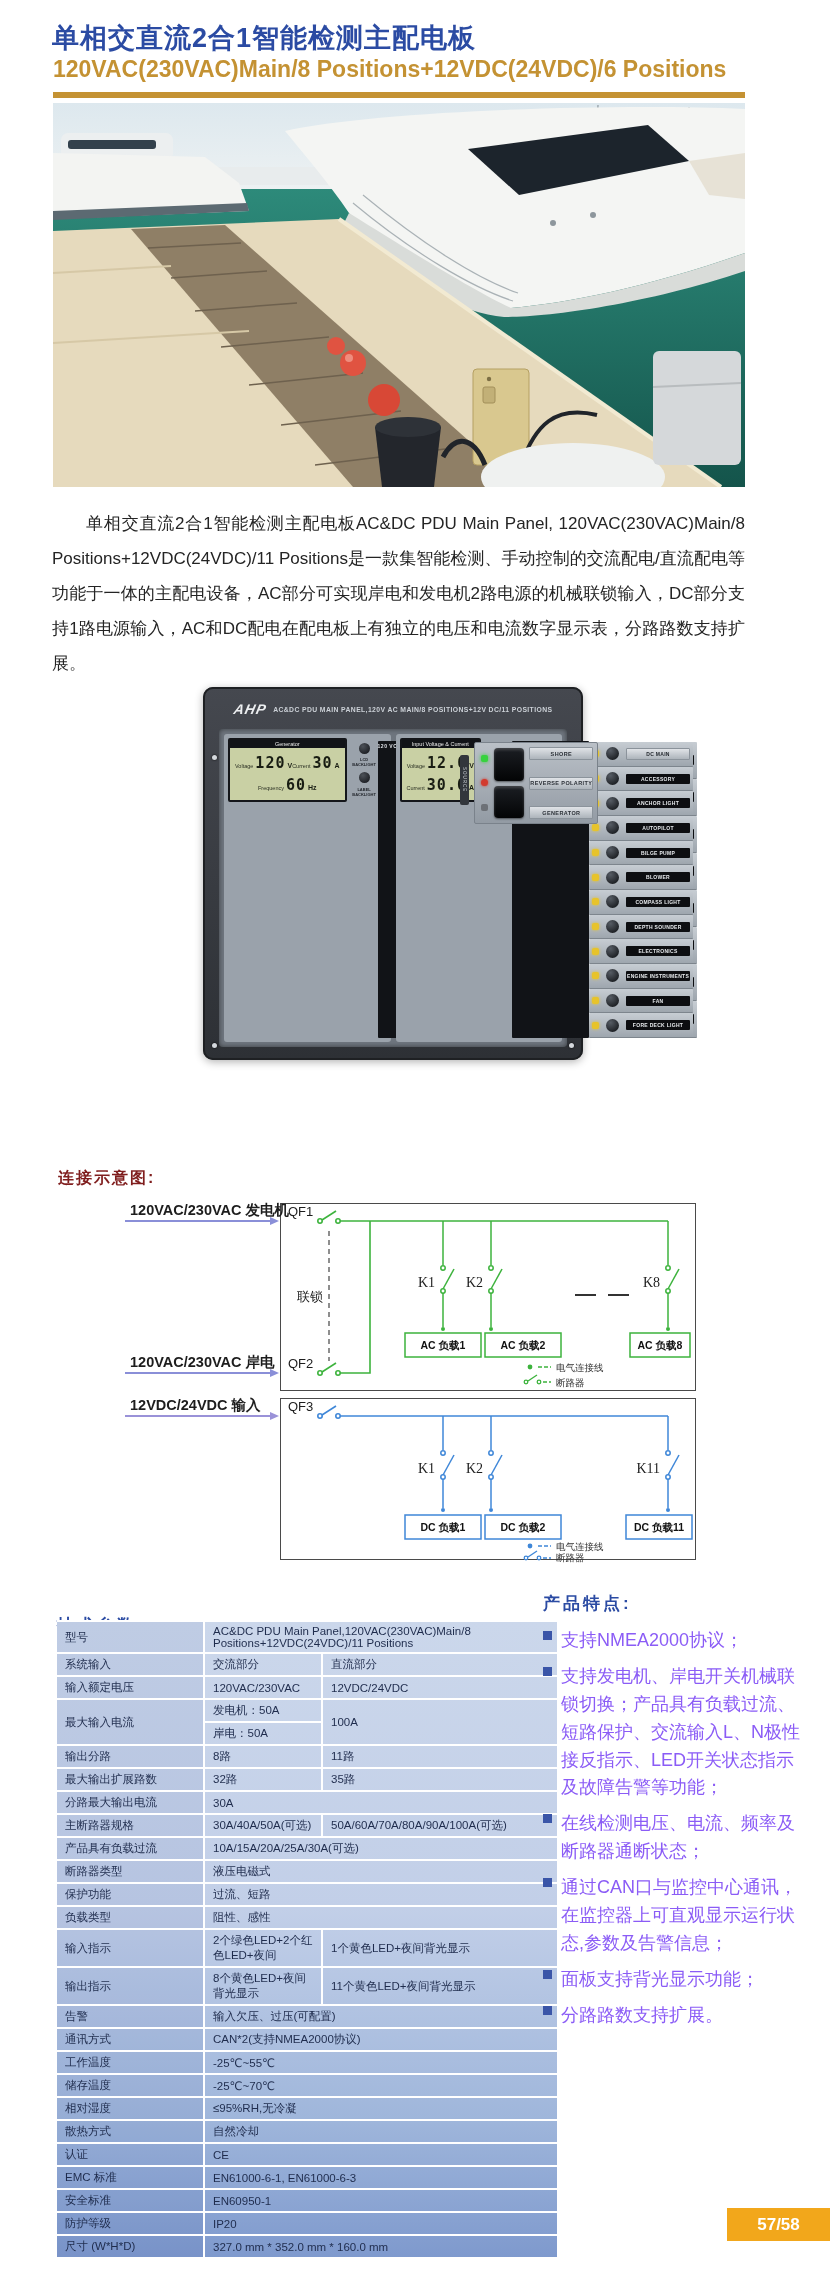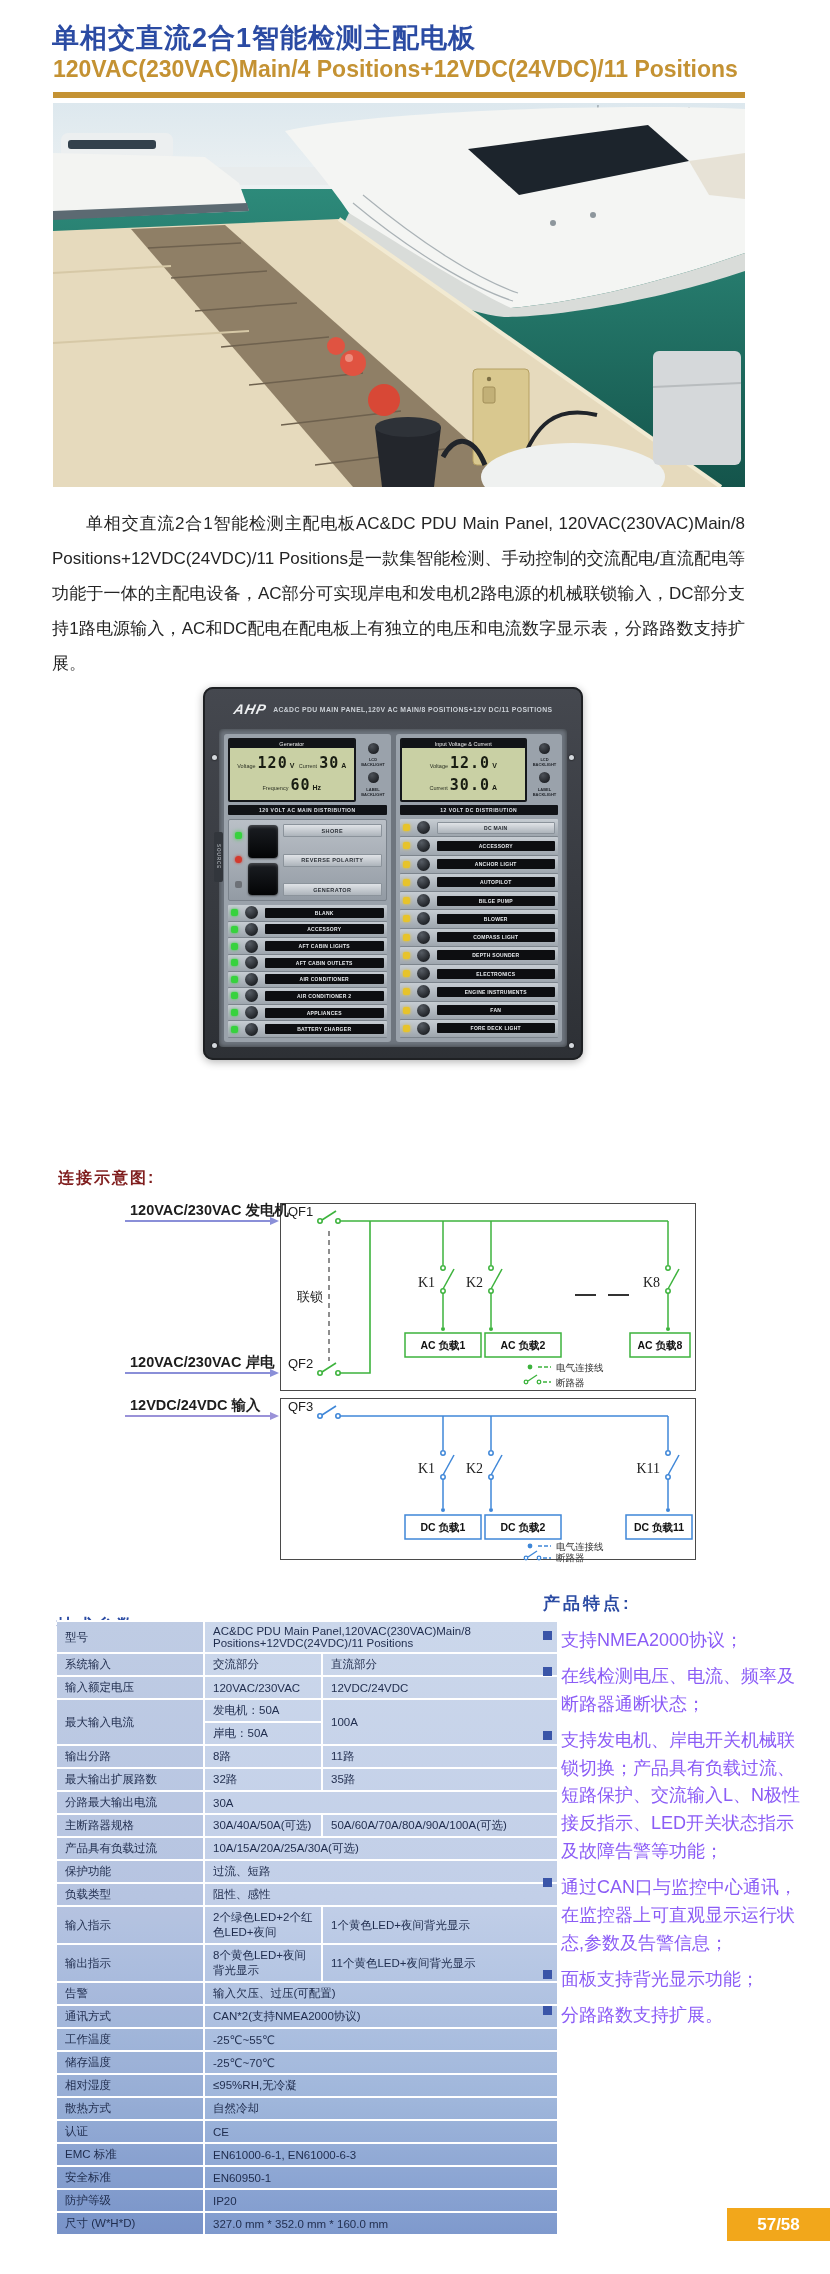--- a/index.html
+++ b/index.html
@@ -17,21 +17,21 @@
   
   .intro{position:absolute;left:52px;top:506px;width:693px;font-size:17px;line-height:2.06;color:#242424;text-align:justify;text-indent:2em;}
 
   
   .panel{position:absolute;left:203px;top:687px;width:380px;height:373px;background:linear-gradient(#45484f,#2d3035);border-radius:10px;box-shadow:inset 0 0 0 2px #1e2023,0 2px 8px rgba(0,0,0,.3);}
   .screw{position:absolute;width:5px;height:5px;border-radius:50%;background:#d4d8dd;box-shadow:0 0 2px #000;}
   .panel-head{height:26px;padding-top:9px;display:flex;align-items:center;justify-content:center;gap:7px;}
   .panel-logo{color:#eceef0;font-style:italic;font-weight:bold;font-size:14px;letter-spacing:1px;transform:skewX(-12deg);}
   .panel-head-text{color:#ccd1d7;font-size:6.8px;font-weight:bold;letter-spacing:.4px;}
   .panel-inner{position:absolute;left:16px;right:16px;top:42px;bottom:13px;background:#6e757e;border-radius:4px;padding:5px;display:flex;gap:5px;box-shadow:inset 0 0 5px rgba(0,0,0,.5);}
-  .pcol{flex:1;background:#9aa2ab;border-radius:3px;padding:4px;display:flex;flex-direction:column;min-width:0;}
+  .pcol{flex:1;background:#9aa2ab;border-radius:3px;padding:4px;display:flex;min-width:0;}
   .meter{display:flex;gap:4px;height:64px;flex:none;}
   .lcd{flex:1;background:#c9d0a4;border:2px solid #14161a;border-radius:2px;display:flex;flex-direction:column;overflow:hidden;min-width:0;}
   .lcd-title{background:#111317;color:#e9e9e9;font-size:5.5px;text-align:center;padding:1px 0;flex:none;}
   .lcd-body{flex:1;display:flex;flex-direction:column;justify-content:space-evenly;padding:1px 5px;}
   .lcd-row{display:flex;align-items:baseline;justify-content:space-around;}
   .lcd-item{display:flex;align-items:baseline;gap:2px;}
   .lcd-lab{font-size:5.5px;color:#2c3124;}
   .lcd-val{font-family:"DejaVu Sans Mono",monospace;font-weight:bold;font-size:15px;color:#191d13;letter-spacing:1px;}
   .lcd-unit{font-size:7px;font-weight:bold;color:#191d13;}
   .meter-btns{width:27px;flex:none;display:flex;flex-direction:column;align-items:center;justify-content:space-evenly;}
@@ -89,21 +89,21 @@
 
   
   .page-num{position:absolute;right:0;top:2208px;width:103px;height:33px;background:#F2A71B;color:#fff;font-size:17px;font-weight:bold;display:flex;align-items:center;justify-content:center;}
 </style>
 </head>
 <body>
 
 <div class="page">
 
   <div class="title">单相交直流2合1智能检测主配电板</div>
-  <div class="subtitle">120VAC(230VAC)Main/4 Positions+12VDC(24VDC)/11 Positions</div>
+  <div class="subtitle">120VAC(230VAC)Main/8 Positions+12VDC(24VDC)/6 Positions</div>
   <div class="gold-rule"></div>
 
   <svg class="photo" viewBox="0 0 692 384" xmlns="http://www.w3.org/2000/svg">
     <defs>
       <linearGradient id="gsky" x1="0" y1="0" x2="0" y2="1">
           <stop offset="0" stop-color="#dde8ee"></stop>
           <stop offset="1" stop-color="#eef2f3"></stop>
         </linearGradient>
       <linearGradient id="gwater" x1="0" y1="0" x2="0" y2="1">
           <stop offset="0" stop-color="#2d8a7a"></stop>
@@ -564,20 +564,24 @@
       <div class="spec-row">
         <div class="spec-cell spec-label">主断路器规格</div>
         <div class="spec-cell spec-v1">30A/40A/50A(可选)</div>
         <div class="spec-cell spec-v2">50A/60A/70A/80A/90A/100A(可选)</div>
       </div>
       <div class="spec-row">
         <div class="spec-cell spec-label">产品具有负载过流</div>
         <div class="spec-cell spec-span">10A/15A/20A/25A/30A(可选)</div>
       </div>
       <div class="spec-row">
+        <div class="spec-cell spec-label">断路器类型</div>
+        <div class="spec-cell spec-span">液压电磁式</div>
+      </div>
+      <div class="spec-row">
         <div class="spec-cell spec-label">保护功能</div>
         <div class="spec-cell spec-span">过流、短路</div>
       </div>
       <div class="spec-row">
         <div class="spec-cell spec-label">负载类型</div>
         <div class="spec-cell spec-span">阻性、感性</div>
       </div>
       <div class="spec-row">
         <div class="spec-cell spec-label">输入指示</div>
         <div class="spec-cell spec-v1">2个绿色LED+2个红色LED+夜间</div>
@@ -636,25 +640,25 @@
 
   <div class="features">
     <div class="features-heading">产品特点:</div>
     <ul class="features-list" id="features-list">
         <li>
           <span class="fbullet"></span>
           <span class="ftext">支持NMEA2000协议；</span>
         </li>
         <li>
           <span class="fbullet"></span>
-          <span class="ftext">在线检测电压、电流、频率及断路器通断状态；</span>
+          <span class="ftext">支持发电机、岸电开关机械联锁切换；产品具有负载过流、短路保护、交流输入L、N极性接反指示、LED开关状态指示及故障告警等功能；</span>
         </li>
         <li>
           <span class="fbullet"></span>
-          <span class="ftext">支持发电机、岸电开关机械联锁切换；产品具有负载过流、短路保护、交流输入L、N极性接反指示、LED开关状态指示及故障告警等功能；</span>
+          <span class="ftext">在线检测电压、电流、频率及断路器通断状态；</span>
         </li>
         <li>
           <span class="fbullet"></span>
           <span class="ftext">通过CAN口与监控中心通讯，在监控器上可直观显示运行状态,参数及告警信息；</span>
         </li>
         <li>
           <span class="fbullet"></span>
           <span class="ftext">面板支持背光显示功能；</span>
         </li>
         <li>

